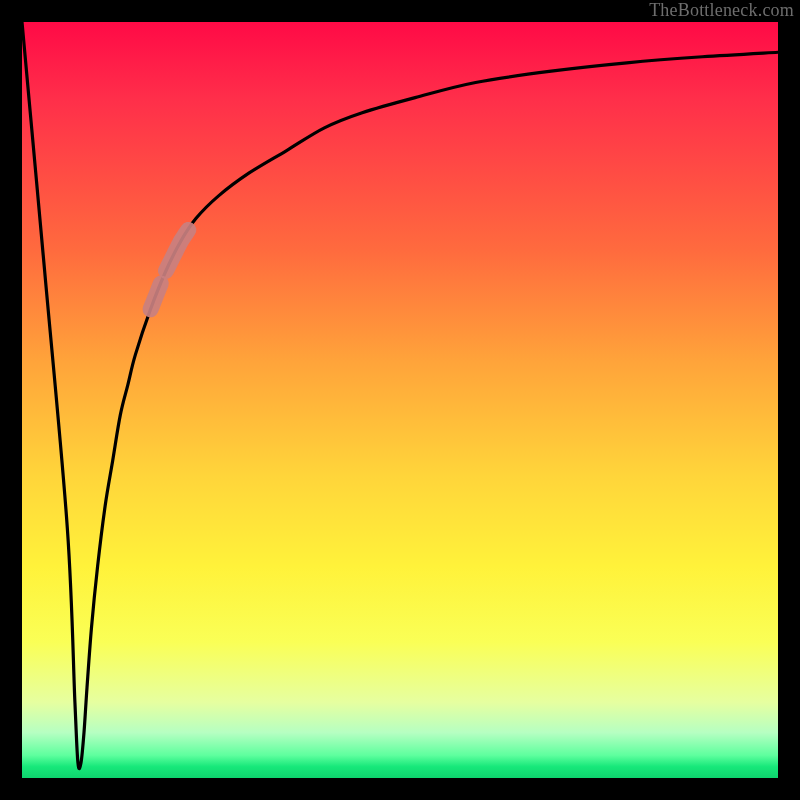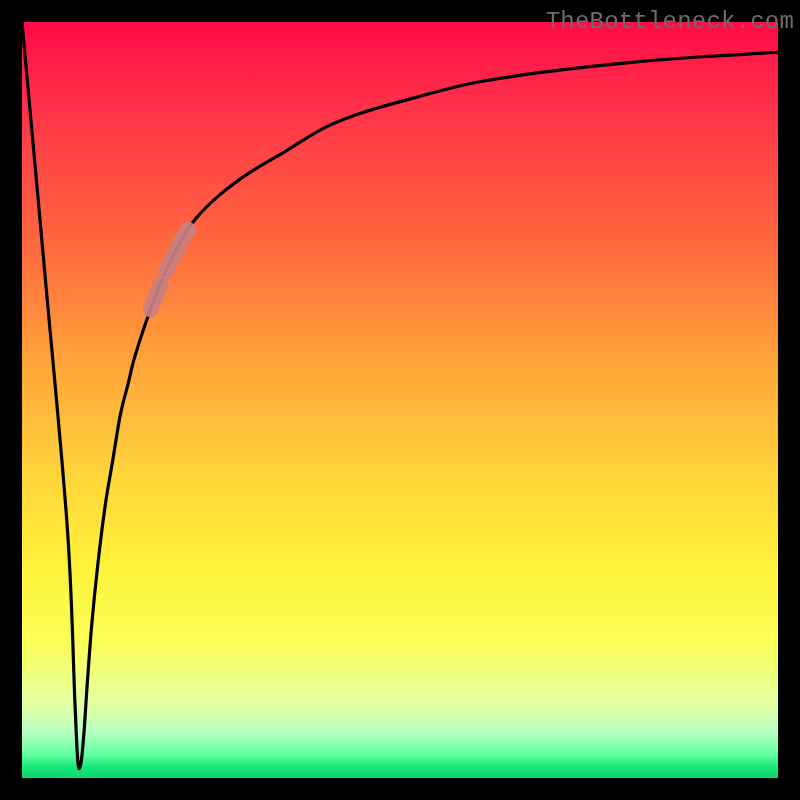--- a/index.html
+++ b/index.html
@@ -42,24 +42,24 @@
       #17e87a 98.5%,
       #0ed46e 100%
     );
   }
   .curve-layer {
     position: absolute;
     inset: 0;
   }
   .watermark {
     position: absolute;
-    top: 8px;
+    top: 0;
     right: 6px;
-    font-family: Liberation Mono, monospace;
-    font-size: 24px;
+    font-family: Liberation Serif, serif;
+    font-size: 18px;
     color: #6d6d6d;
     letter-spacing: 0.2px;
     user-select: none;
   }
 </style>
 </head>
 <body>
 
 <div class="frame">
   <div class="plot-area">

